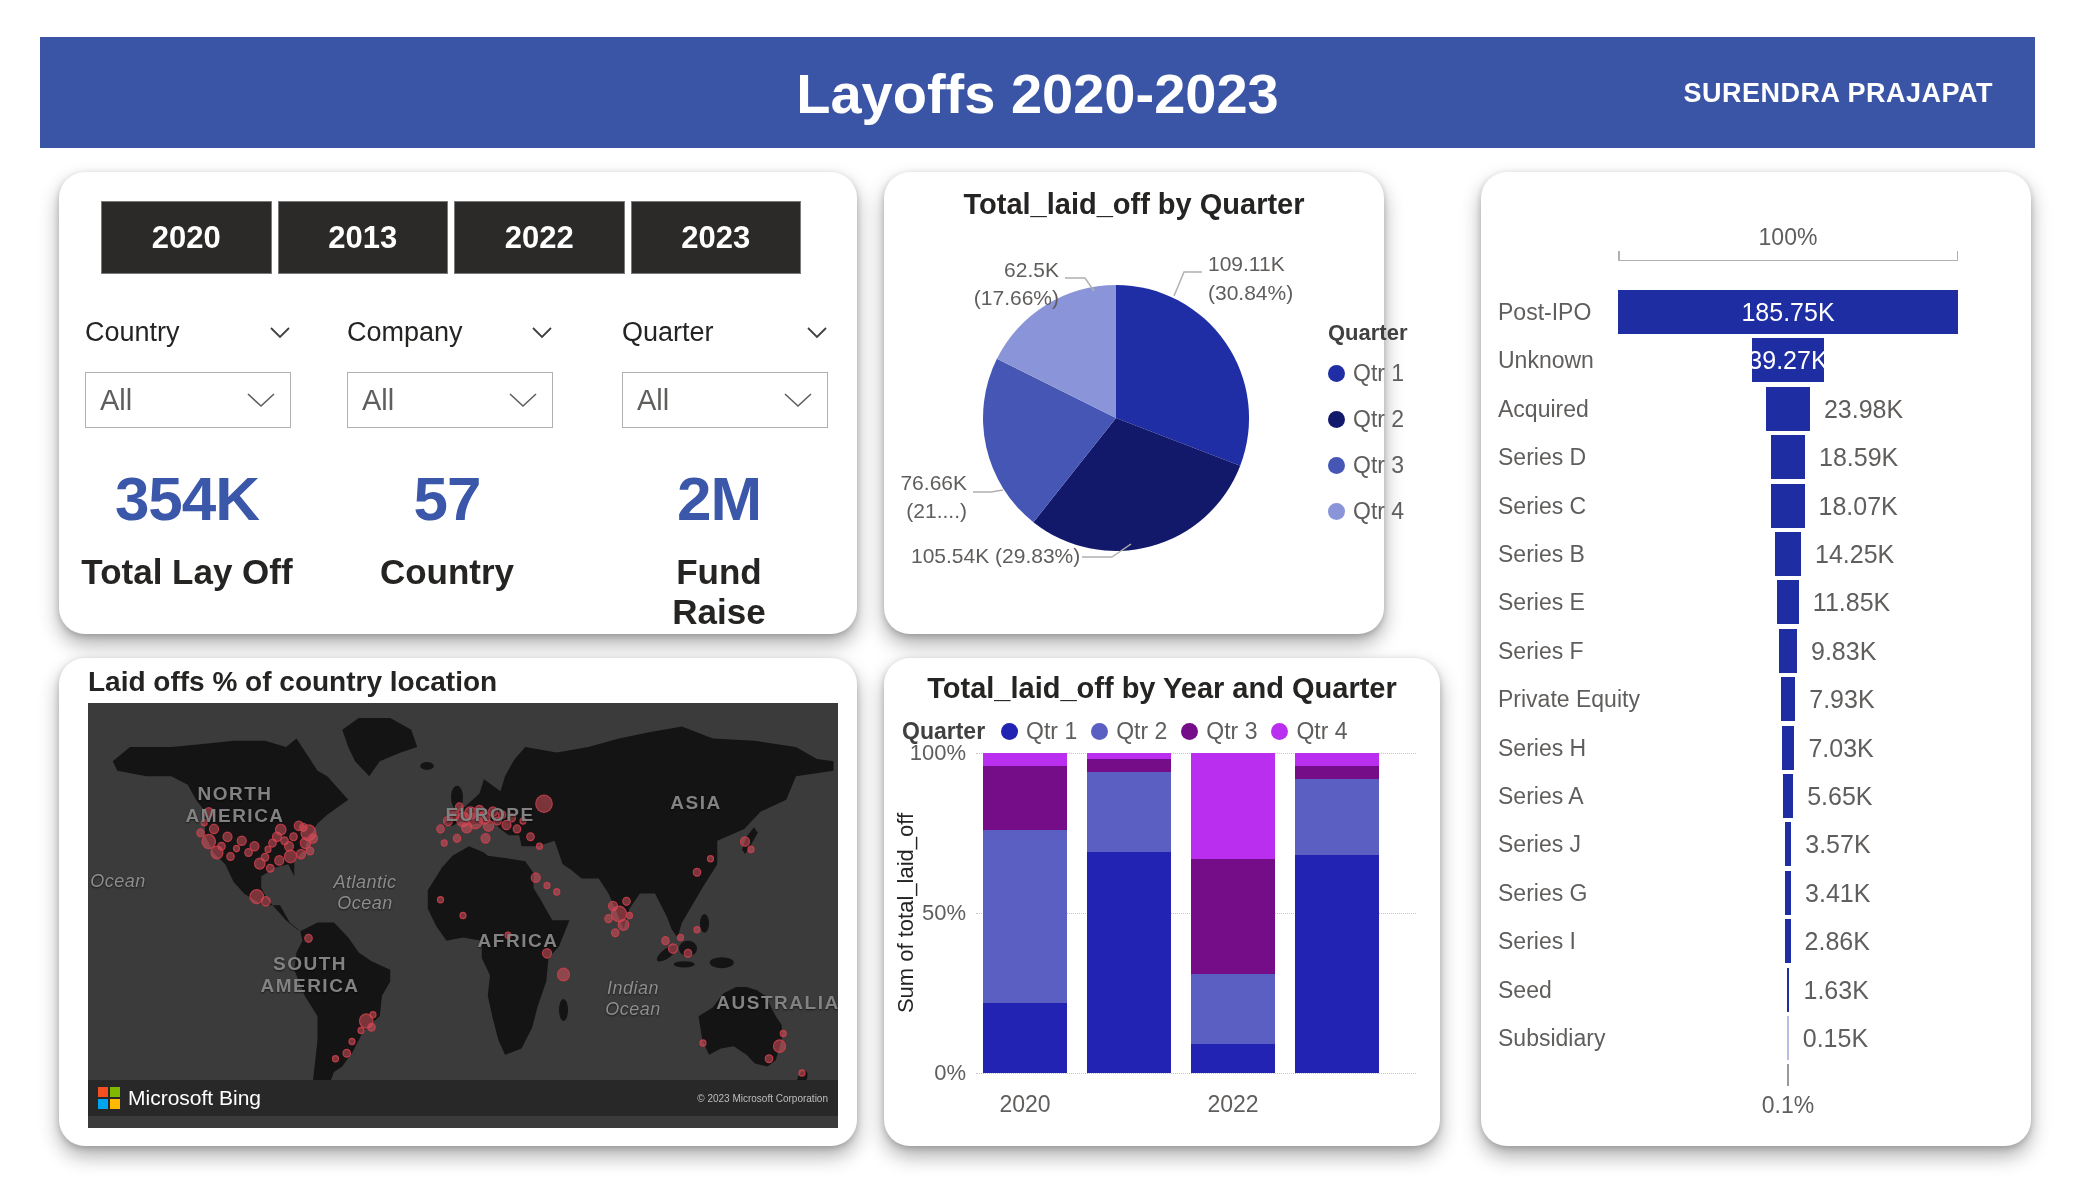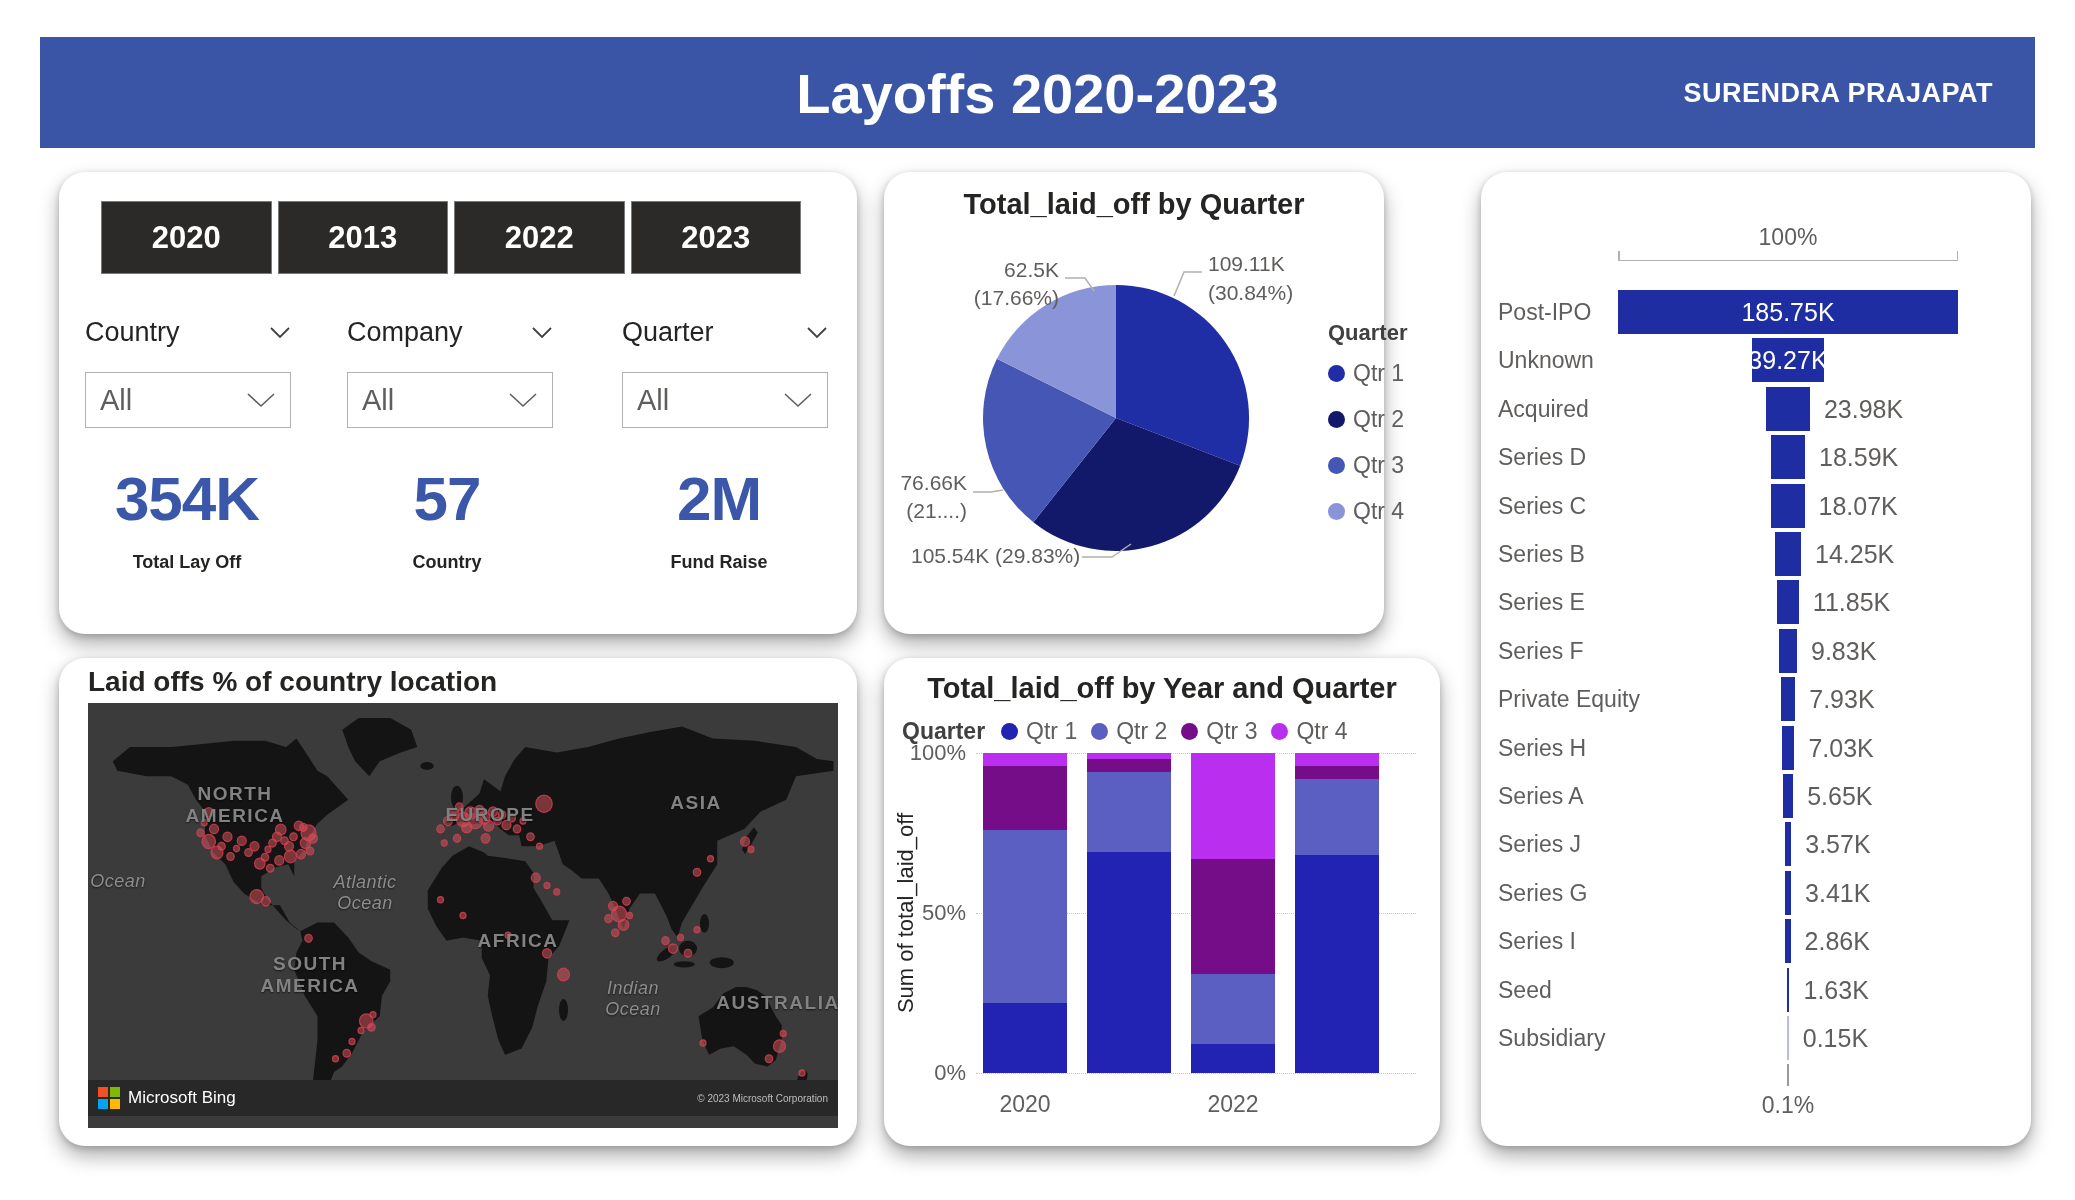--- a/index.html
+++ b/index.html
@@ -22,21 +22,21 @@
   .dd-label{color:#252423;font-size:27px;}
   .chev{width:22px;height:13px;}
   .chev polyline{fill:none;stroke:#404040;stroke-width:1.8;}
   .dd-box{margin-top:20px;height:56px;border:1px solid #b3b0ad;background:#fff;display:flex;align-items:center;
     justify-content:space-between;padding:0 14px;box-sizing:border-box;}
   .dd-value{color:#605e5c;font-size:29px;}
   .dd-box .chev{width:30px;height:17px;}
   .dd-box .chev polyline{stroke:#605e5c;stroke-width:1.6;}
   .kpi{position:absolute;text-align:center;transform:translateX(-50%);}
   .kpi-num{color:#3a57a9;font-size:62px;font-weight:600;letter-spacing:-1px;line-height:1;}
-  .kpi-label{margin-top:22px;color:#252423;font-size:18px;font-weight:bold;}
+  .kpi-label{margin-top:22px;color:#252423;font-size:35px;font-weight:bold;}
   
   .pie-card{left:884px;top:172px;width:500px;height:462px;}
   .pie-card .card-title{position:absolute;left:0;right:0;top:16px;text-align:center;font-size:29px;}
   .pie-svg{position:absolute;left:0;top:0;}
   .pie-label{font-size:21px;fill:#605e5c;}
   .leader{fill:none;stroke:#b3b0ad;stroke-width:1.5;}
   .legend-v{position:absolute;left:444px;top:148px;}
   .legend-v .lg-title{color:#404040;font-size:22px;font-weight:bold;margin-bottom:14px;}
   .lg-item{display:flex;align-items:center;margin-bottom:19px;cursor:pointer;}
   .lg-dot{width:17px;height:17px;border-radius:50%;margin-right:8px;flex:0 0 auto;}
@@ -65,21 +65,21 @@
   .land{fill:#141414;stroke:none;}
   .bubble{fill:#e0535f;fill-opacity:.5;stroke:#cf3f4e;stroke-opacity:.85;stroke-width:1.6;}
   .map-label{position:absolute;transform:translate(-50%,-50%);color:#828282;font-size:19px;font-weight:bold;
     letter-spacing:1.5px;text-align:center;line-height:1.15;white-space:pre;text-shadow:0 1px 2px rgba(0,0,0,.6);}
   .map-label.italic{font-style:italic;font-weight:normal;letter-spacing:.5px;color:#8d8d8d;font-size:18px;}
   .map-attrib{position:absolute;left:0;right:0;bottom:12px;height:36px;background:#282828;display:flex;align-items:center;
     justify-content:space-between;padding:0 10px;box-sizing:border-box;}
   .bing{display:flex;align-items:center;gap:8px;}
   .ms-logo{width:22px;height:22px;display:grid;grid-template-columns:10px 10px;grid-template-rows:10px 10px;gap:2px;}
   .ms-logo i{display:block;}
-  .bing-text{color:#fff;font-size:17px;}
+  .bing-text{color:#fff;font-size:21px;}
   .copyright{color:#bdbdbd;font-size:10px;}
   
   .stack-card{left:884px;top:658px;width:556px;height:488px;}
   .stack-card .card-title{position:absolute;left:0;right:0;top:14px;text-align:center;font-size:29px;}
   .stack-legend{position:absolute;left:18px;top:60px;display:flex;align-items:center;gap:14px;}
   .stack-legend .lg-title{color:#404040;font-size:23px;font-weight:bold;margin-right:2px;}
   .stack-legend .lg-item{margin-bottom:0;}
   .plot{position:absolute;left:0;top:0;width:556px;height:488px;}
   .gridline{position:absolute;left:92px;width:440px;border-top:1px dotted #c8c6c4;}
   .ytick{position:absolute;width:70px;text-align:right;color:#605e5c;font-size:22px;transform:translateY(-50%);}

